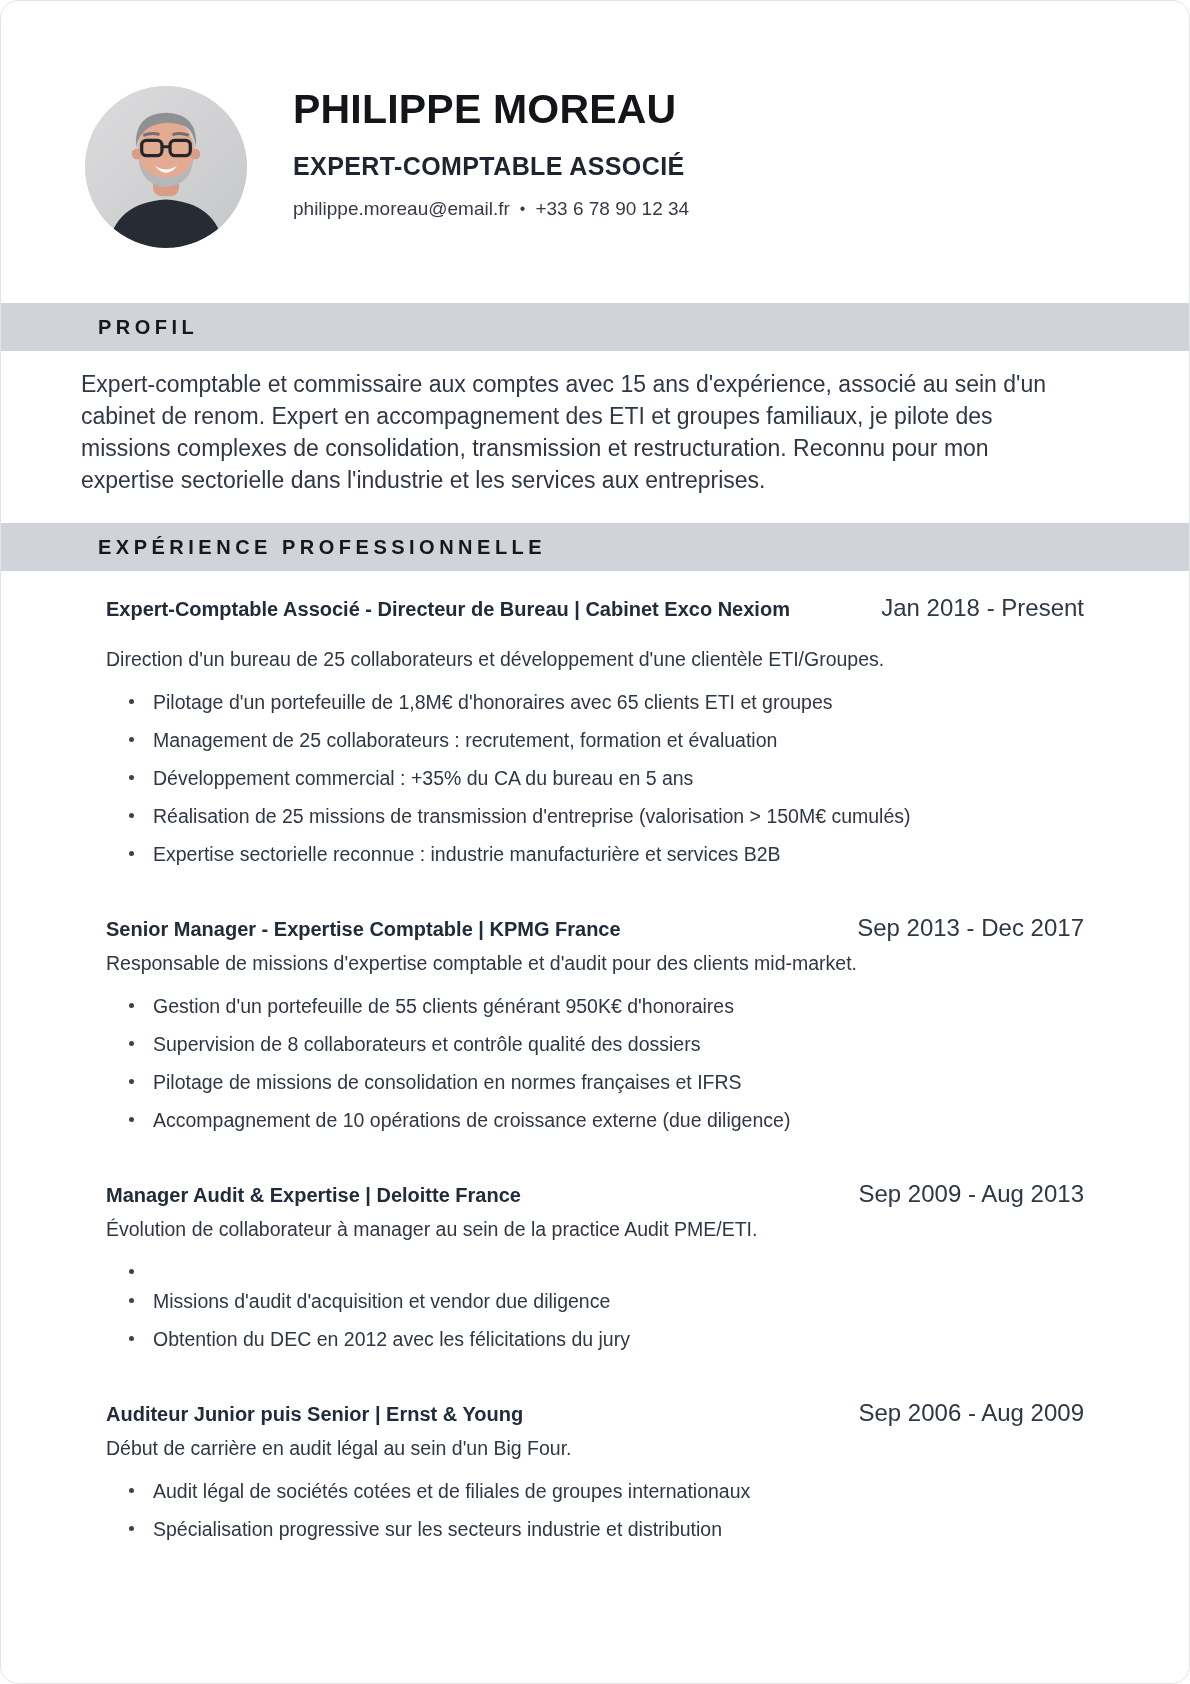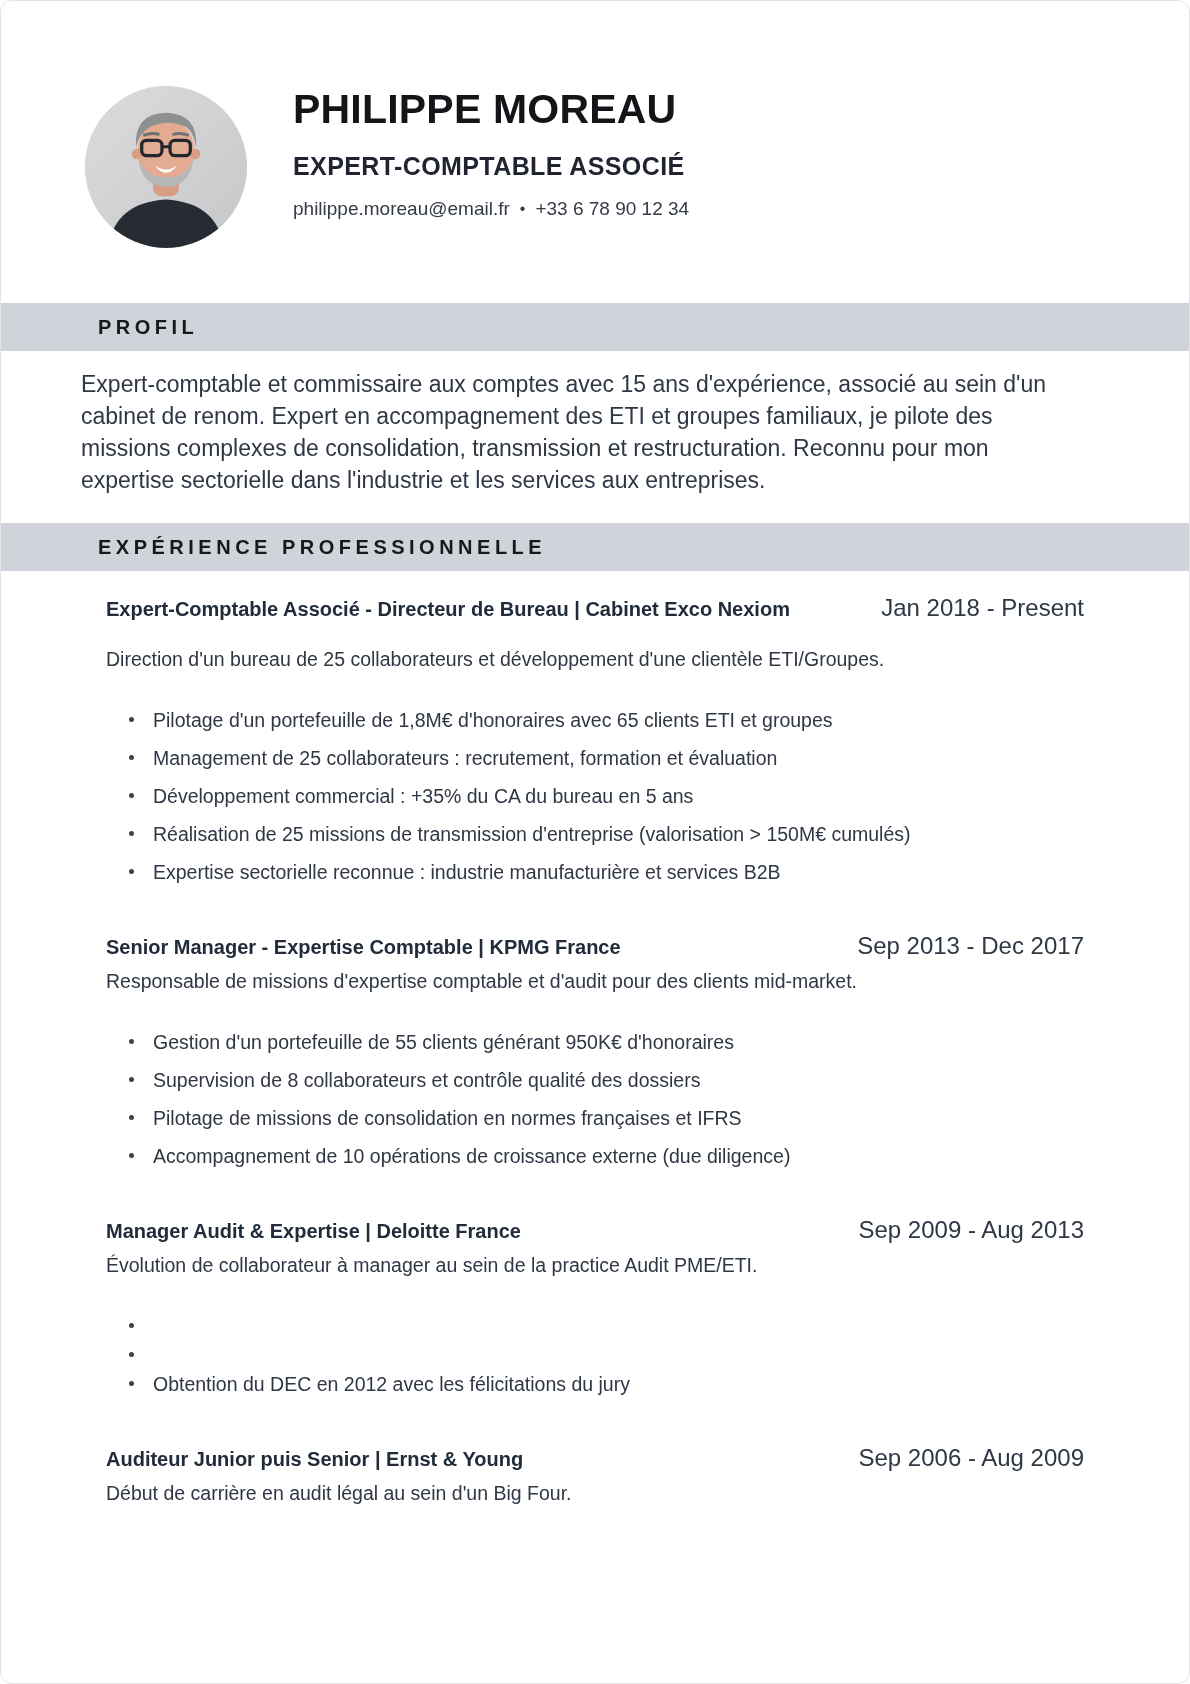--- a/index.html
+++ b/index.html
@@ -13,21 +13,21 @@
     --dot-col:#3c434f;
   }
   *{margin:0;padding:0;box-sizing:border-box;}
   html,body{background:#fff;}
   body{font-family:"Liberation Sans",sans-serif;color:var(--body-ink);}
   .page{
     position:relative;
     width:1190px;height:1684px;
     background:#fff;
     border:1px solid var(--border-col);
-    border-radius:12px;
+    border-radius:18px;
     overflow:hidden;
   }
   
   .header{
     display:flex;
     align-items:flex-start;
     padding:85px 80px 0 84px;
     gap:46px;
     height:247px;
   }
@@ -109,21 +109,21 @@
   }
   .job-desc{
     margin-top:10px;
     font-size:19.5px;
     line-height:22px;
     color:var(--body-ink);
   }
   .job.roomy .job-desc{margin-top:26px;}
   .bullets{
     list-style:none;
-    margin-top:32px;
+    margin-top:14px;
   }
   .bullets li{
     display:flex;
     align-items:flex-start;
     padding:8px 0 9px 0;
     font-size:19.5px;
     line-height:21px;
     color:var(--body-ink);
   }
   .bullets .dot{
@@ -261,30 +261,41 @@
         <span class="job-title">Manager Audit &amp; Expertise | Deloitte France</span>
         <span class="job-dates">Sep 2009 - Aug 2013</span>
       </div>
       <div class="job-desc">Évolution de collaborateur à manager au sein de la practice Audit PME/ETI.</div>
       <ul class="bullets">
           <li>
             <span class="dot"></span>
           </li>
           <li>
             <span class="dot"></span>
+            <span>Missions d'audit d'acquisition et vendor due diligence</span>
           </li>
           <li>
             <span class="dot"></span>
             <span>Obtention du DEC en 2012 avec les félicitations du jury</span>
           </li>
         </ul>
     </div>
 
     <div class="job">
       <div class="job-head">
         <span class="job-title">Auditeur Junior puis Senior | Ernst &amp; Young</span>
         <span class="job-dates">Sep 2006 - Aug 2009</span>
       </div>
       <div class="job-desc">Début de carrière en audit légal au sein d'un Big Four.</div>
+      <ul class="bullets">
+          <li>
+            <span class="dot"></span>
+            <span>Audit légal de sociétés cotées et de filiales de groupes internationaux</span>
+          </li>
+          <li>
+            <span class="dot"></span>
+            <span>Spécialisation progressive sur les secteurs industrie et distribution</span>
+          </li>
+        </ul>
     </div>
   </div>
 
 </div>
 
 </body></html>

